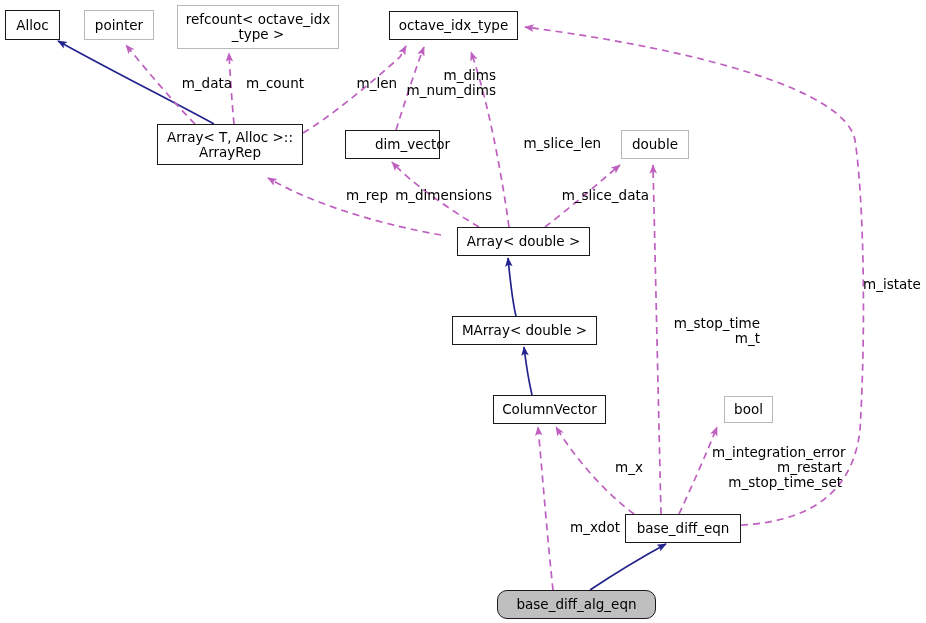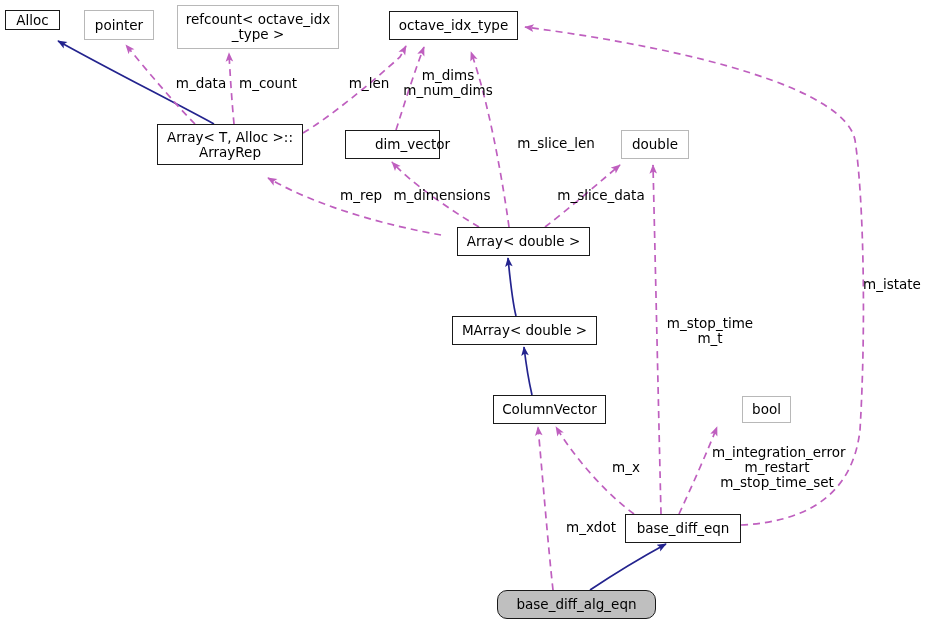--- a/index.html
+++ b/index.html
@@ -45,21 +45,21 @@
   .node.highlight {
     background: #bfbfbf;
     border: 1.6px solid #1a1a1a;
   }
   .edge-label {
     position: absolute;
     color: #000000;
     font-size: 13.5px;
     line-height: 15px;
     white-space: pre;
-    text-align: center;
+    text-align: right;
     z-index: 6;
     background: transparent;
   }
 </style>
 </head>
 <body>
 
 <div id="diagram-root">
 
   <svg id="edge-layer" viewBox="0 0 926 623" width="926" height="623" xmlns="http://www.w3.org/2000/svg">
@@ -106,33 +106,33 @@
       <path d="M 679,514 C 692,486 708,450 717,427" marker-end="url(#arrow-purple)"></path>
 
       <path d="M 741,525 C 800,522 852,500 860,430 C 866,330 864,200 855,140 C 845,90 700,50 525,27" marker-end="url(#arrow-purple)"></path>
 
       <path d="M 634,514 C 612,498 580,466 556,427" marker-end="url(#arrow-purple)"></path>
 
       <path d="M 553,590 C 548,545 542,470 538,427" marker-end="url(#arrow-purple)"></path>
     </g>
   </svg>
 
-  <div class="node dark" style="left:5px;top:10px;width:55px;height:20px;">Alloc</div>
+  <div class="node dark" style="left:5px;top:10px;width:55px;height:30px;">Alloc</div>
   <div class="node light" style="left:84px;top:10px;width:70px;height:30px;">pointer</div>
   <div class="node light" style="left:177px;top:5px;width:162px;height:44px;">refcount&lt; octave_idx
 _type &gt;</div>
   <div class="node dark" style="left:389px;top:11px;width:129px;height:29px;">octave_idx_type</div>
   <div class="node dark" style="left:157px;top:124px;width:146px;height:41px;">Array&lt; T, Alloc &gt;::
 ArrayRep</div>
   <div class="node dark" style="left:345px;top:130px;width:95px;height:29px;padding-left:40px;">dim_vector</div>
   <div class="node light" style="left:621px;top:130px;width:68px;height:29px;">double</div>
   <div class="node dark" style="left:441px;top:227px;width:133px;height:29px;margin-left:16px;">Array&lt; double &gt;</div>
   <div class="node dark" style="left:452px;top:316px;width:145px;height:29px;">MArray&lt; double &gt;</div>
   <div class="node dark" style="left:493px;top:395px;width:113px;height:29px;">ColumnVector</div>
-  <div class="node light" style="left:742px;top:396px;width:49px;height:27px;">bool</div>
+  <div class="node light" style="left:724px;top:396px;width:49px;height:27px;">bool</div>
   <div class="node dark" style="left:625px;top:514px;width:116px;height:29px;">base_diff_eqn</div>
   <div class="node highlight" style="left:497px;top:590px;width:159px;height:29px;border-radius:10px;">base_diff_alg_eqn</div>
 
   <div class="edge-label" style="left:170px;top:76px;width:62px;">m_data</div>
   <div class="edge-label" style="left:232px;top:76px;width:72px;">m_count</div>
   <div class="edge-label" style="left:341px;top:76px;width:56px;">m_len</div>
   <div class="edge-label" style="left:400px;top:68px;width:96px;">m_dims
 m_num_dims</div>
   <div class="edge-label" style="left:511px;top:136px;width:90px;">m_slice_len</div>
   <div class="edge-label" style="left:334px;top:188px;width:54px;">m_rep</div>

